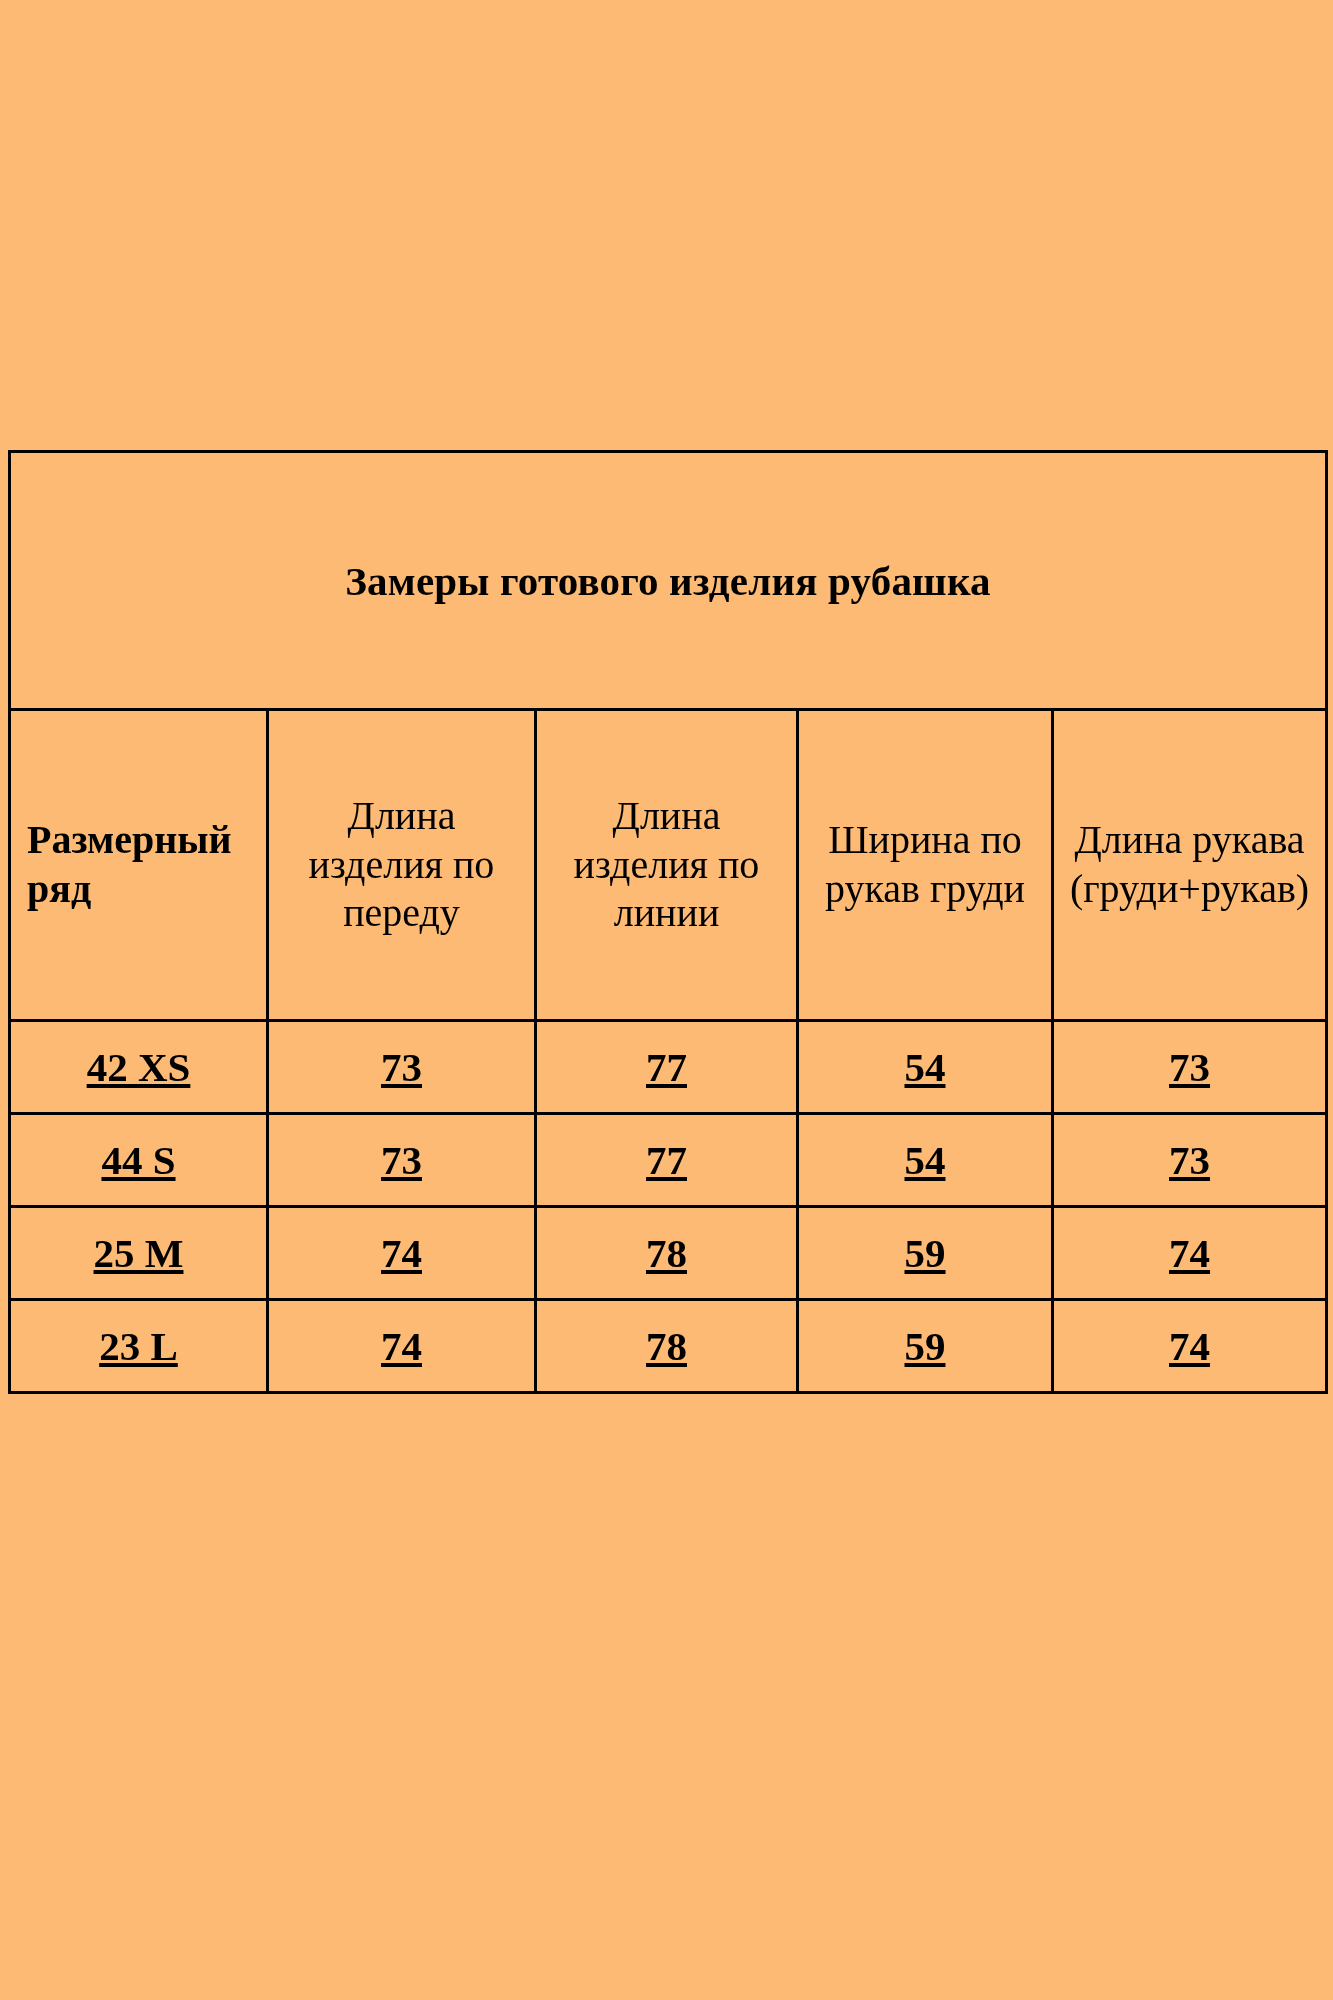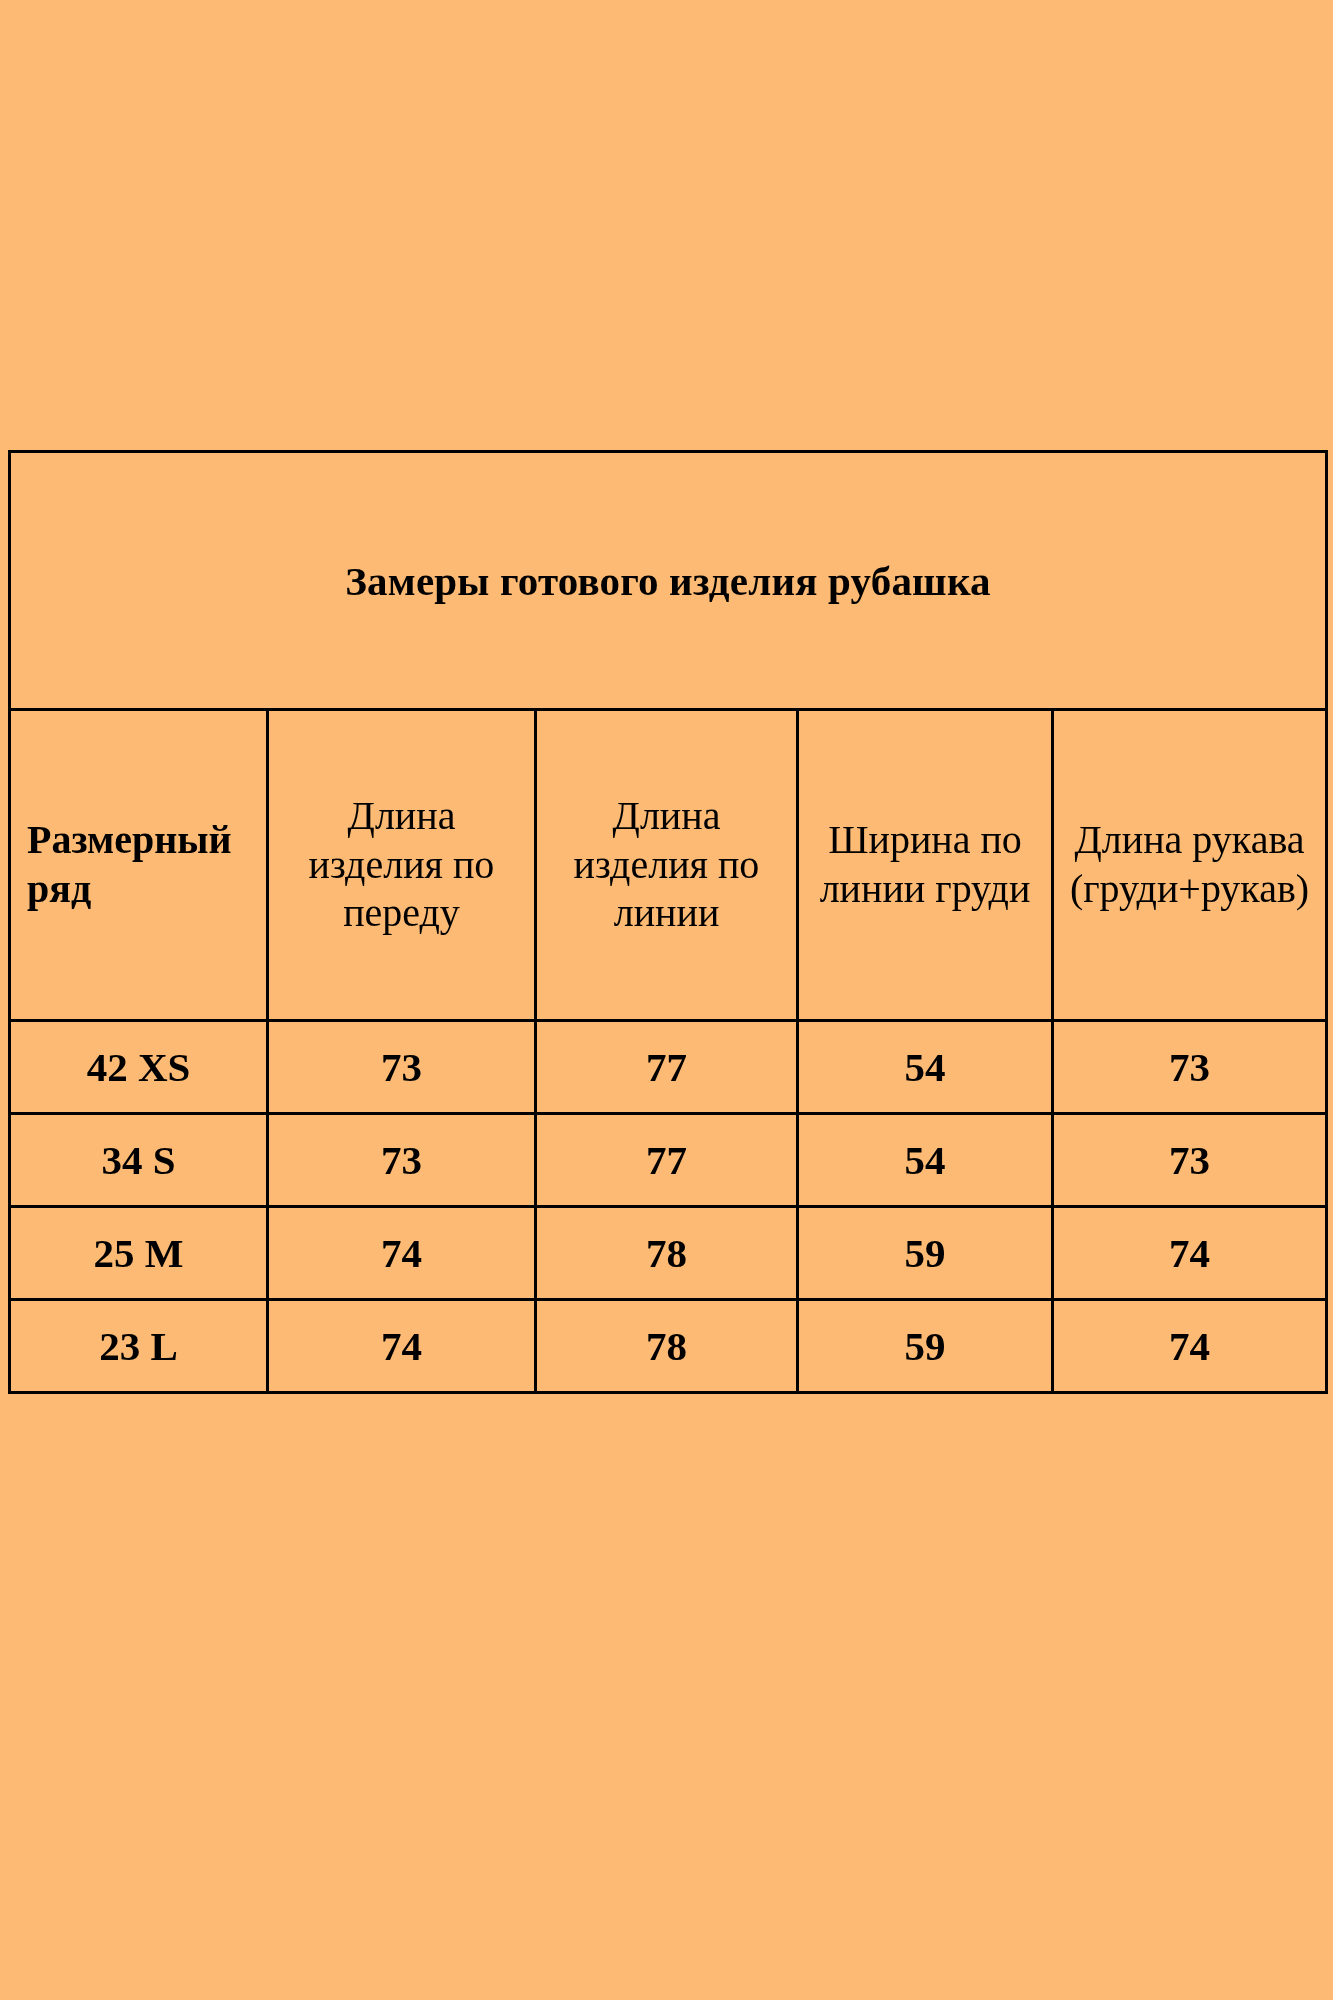--- a/index.html
+++ b/index.html
@@ -59,20 +59,21 @@
   .head-cell.first {
     text-align: left;
     padding-left: 16px !important;
     font-weight: bold;
   }
   .data-cell {
     height: 90px;
     font-family: "Liberation Serif", serif;
     font-weight: bold;
     font-size: 41px;
+    text-decoration: underline;
   }
   .data-cell.size-label {
     font-size: 41px;
   }
   
   col.c0 { width: 258px; }
   col.c1 { width: 268px; }
   col.c2 { width: 262px; }
   col.c3 { width: 255px; }
   col.c4 { width: 274px; }
@@ -91,33 +92,33 @@
         <col class="c4">
       </colgroup>
       <tbody>
         <tr>
           <td class="title-cell" colspan="5">Замеры готового изделия рубашка</td>
         </tr>
         <tr>
           <td class="head-cell first">Размерный ряд</td>
           <td class="head-cell">Длина изделия по переду</td>
           <td class="head-cell">Длина изделия по линии</td>
-          <td class="head-cell">Ширина по линии груди</td>
+          <td class="head-cell">Ширина по рукав груди</td>
           <td class="head-cell">Длина рукава (груди+рукав)</td>
         </tr>
 
         <tr>
           <td class="data-cell size-label">42 XS</td>
           <td class="data-cell">73</td>
           <td class="data-cell">77</td>
           <td class="data-cell">54</td>
           <td class="data-cell">73</td>
         </tr>
         <tr>
-          <td class="data-cell size-label">34 S</td>
+          <td class="data-cell size-label">44 S</td>
           <td class="data-cell">73</td>
           <td class="data-cell">77</td>
           <td class="data-cell">54</td>
           <td class="data-cell">73</td>
         </tr>
         <tr>
           <td class="data-cell size-label">25 M</td>
           <td class="data-cell">74</td>
           <td class="data-cell">78</td>
           <td class="data-cell">59</td>

